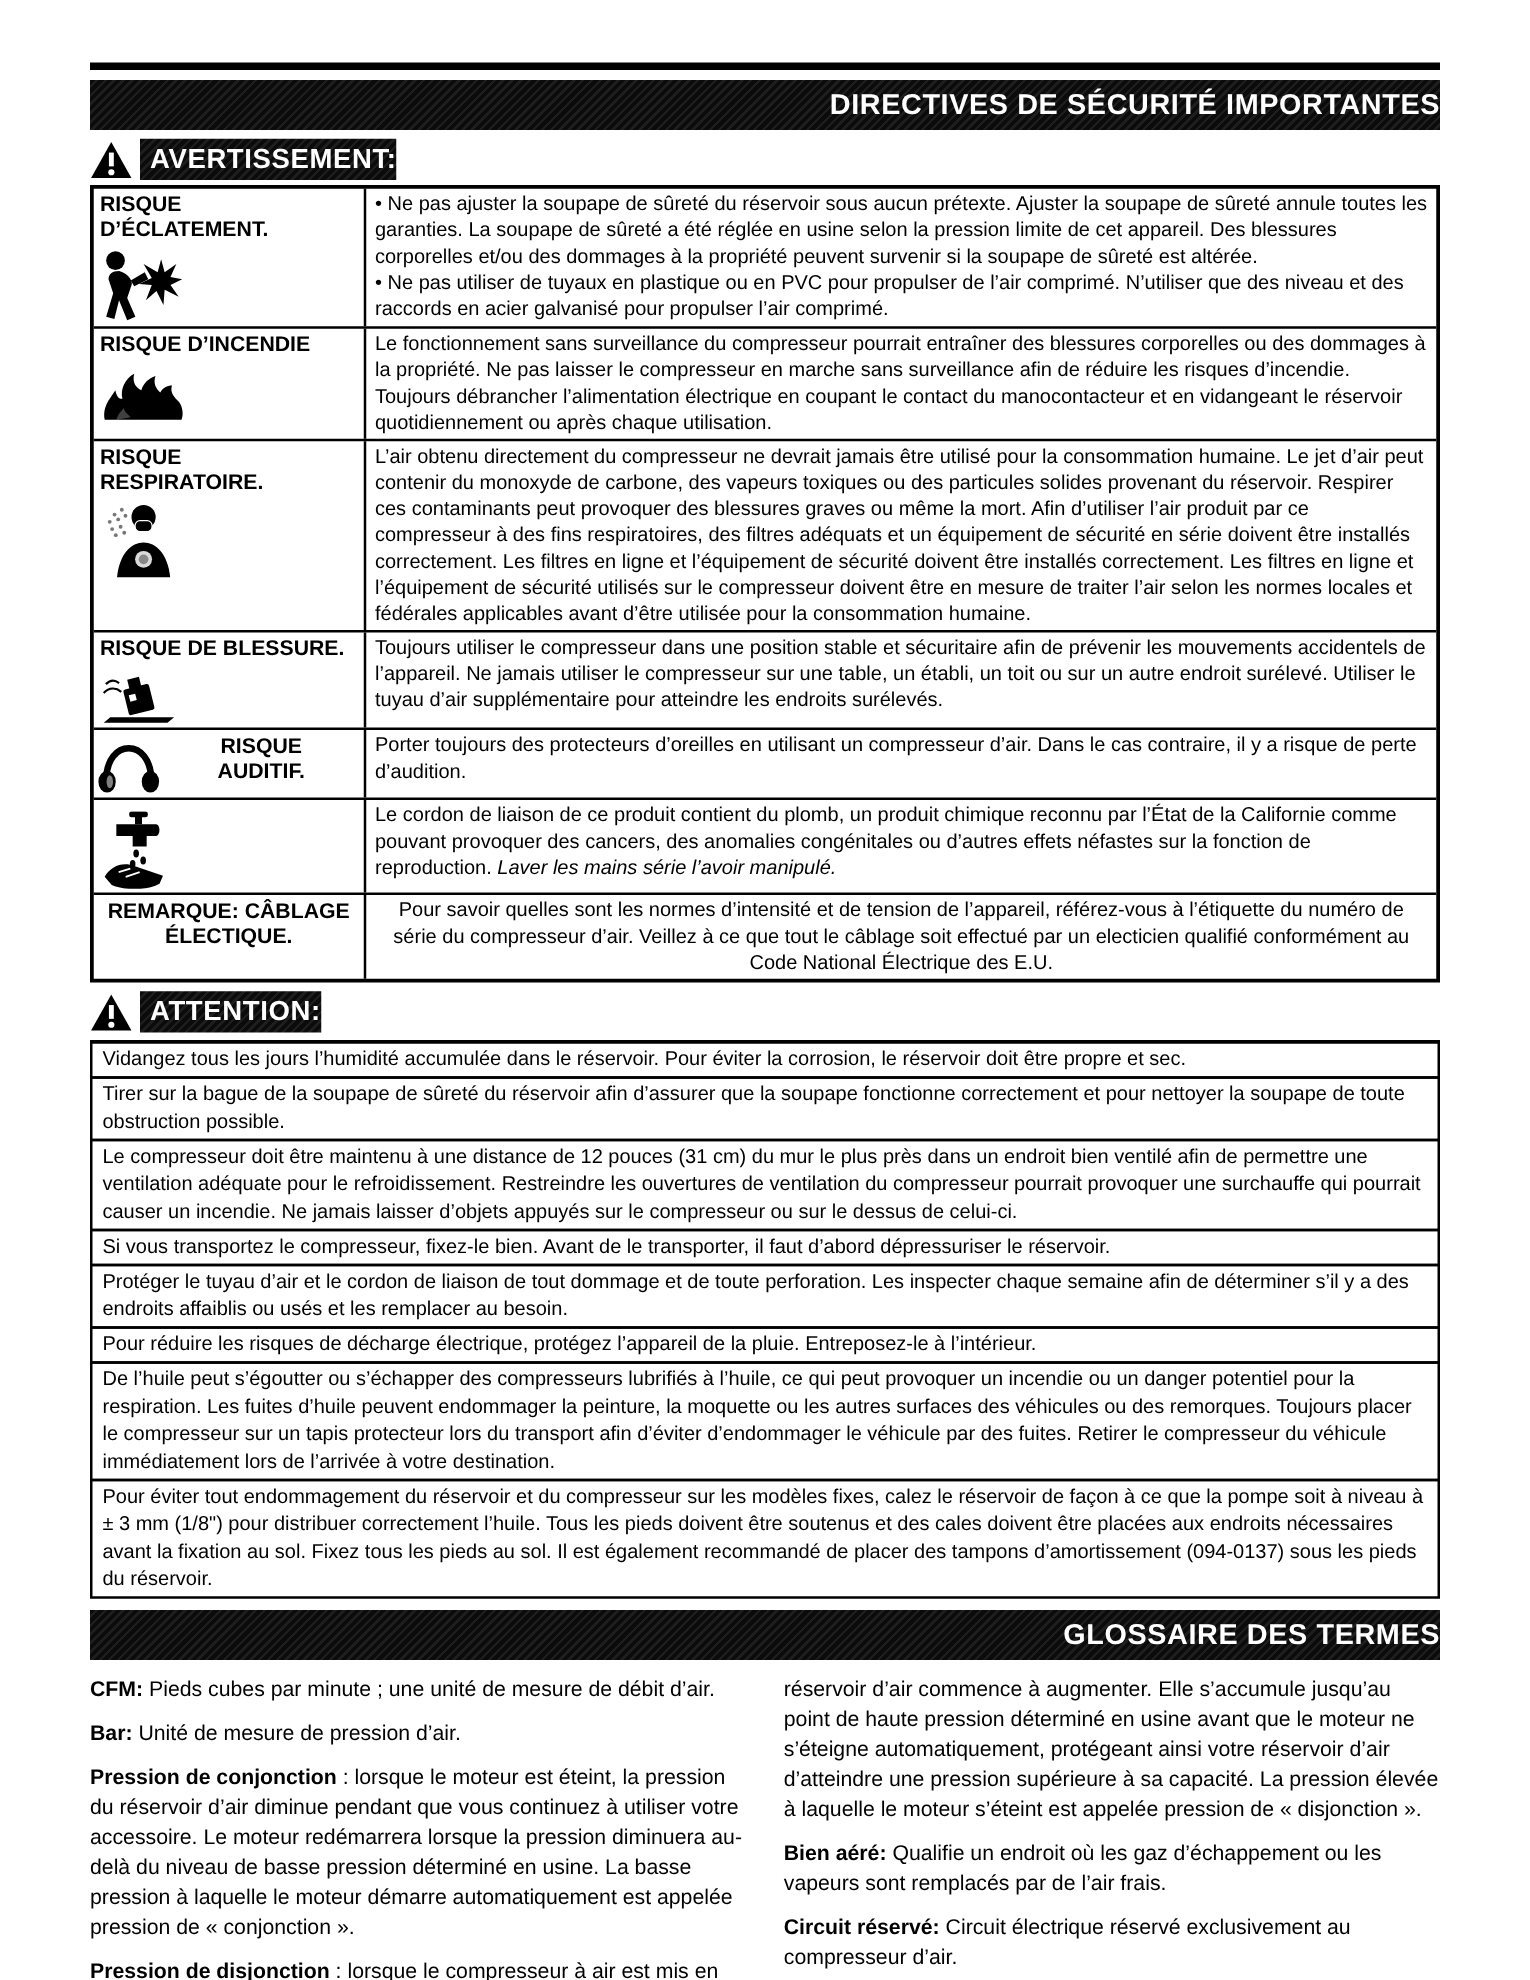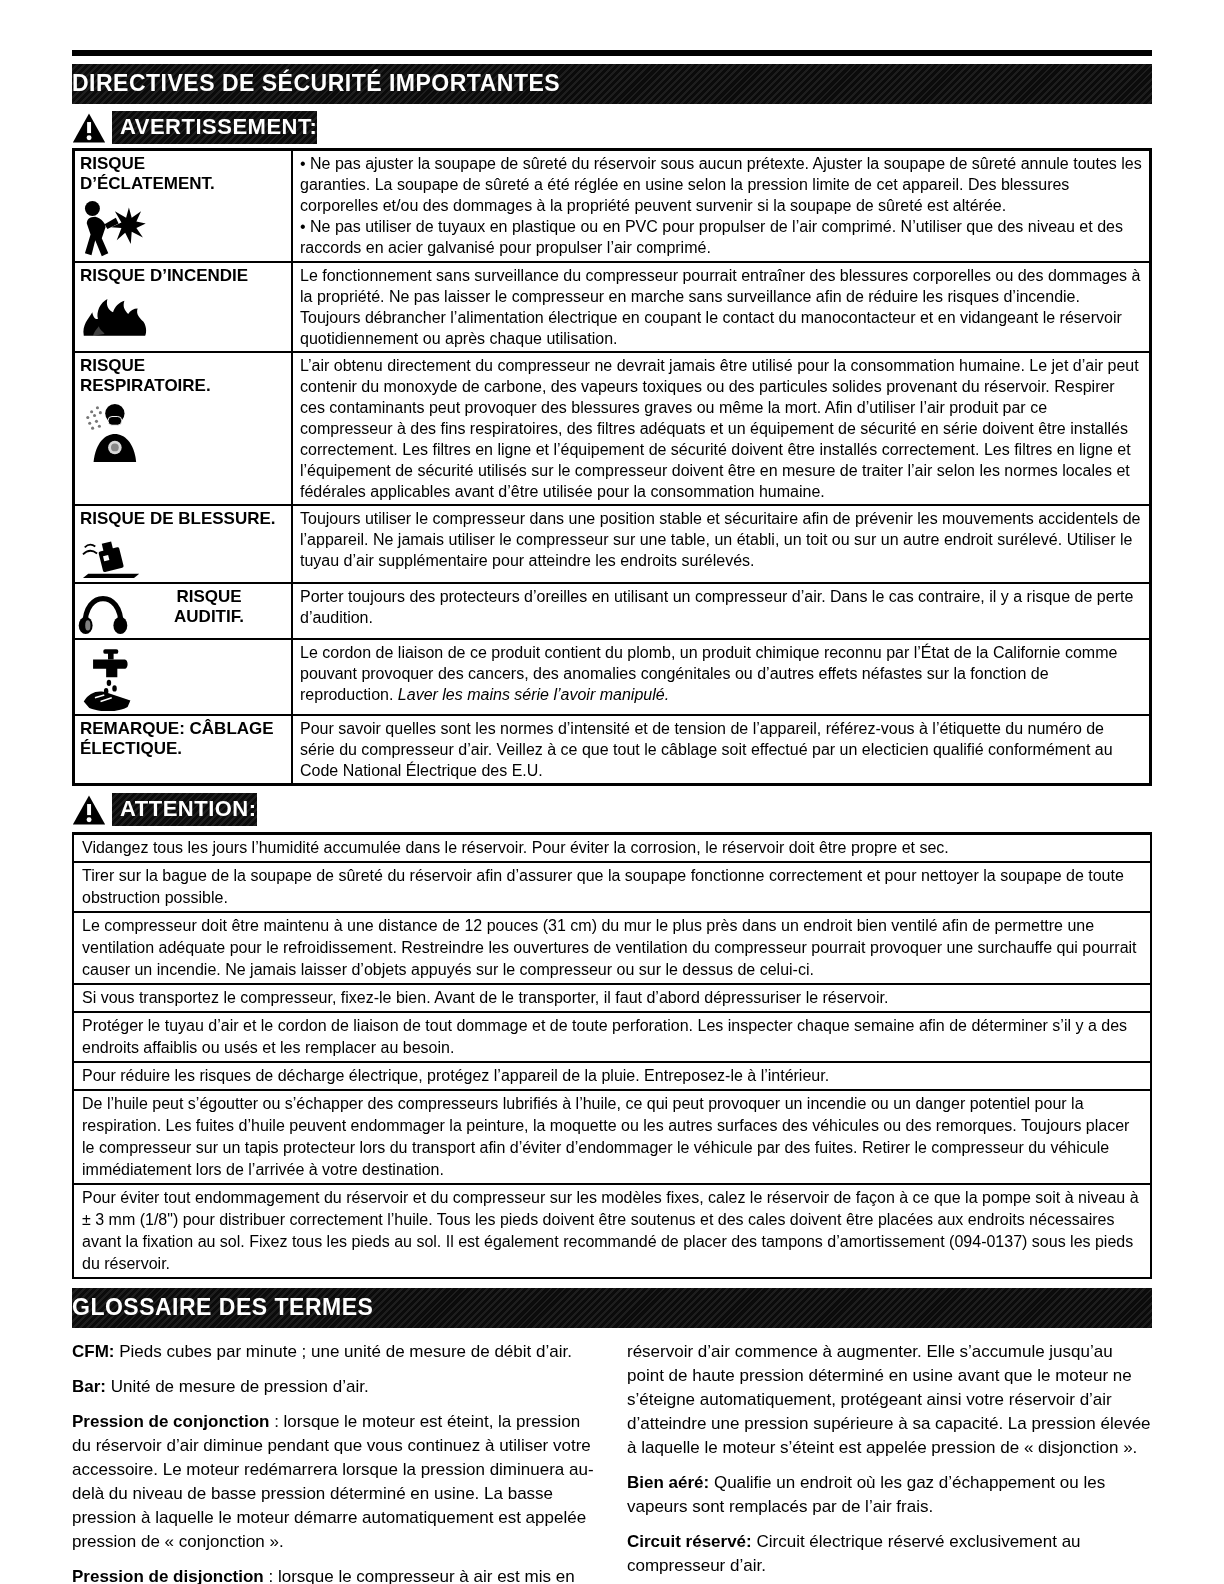--- a/index.html
+++ b/index.html
@@ -3,38 +3,38 @@
 <meta charset="utf-8">
 <style>
   * { margin:0; padding:0; box-sizing:border-box; }
   html,body { width:1224px; height:1584px; background:#fff; overflow:hidden; }
   body { font-family:"Liberation Sans", sans-serif; color:#000; }
   .page { position:relative; width:1224px; height:1584px; padding:50px 72px 0 72px; }
 
   .top-rule { height:6px; background:#000; margin-bottom:8px; }
 
   .banner { background:repeating-linear-gradient(135deg,#0b0b0b 0 3px,#1e1e1e 3px 5px);
-            color:#fff; text-align:left; font-weight:bold; font-size:23px;
+            color:#fff; text-align:right; font-weight:bold; font-size:23px;
             padding:6px 0 7px 0; letter-spacing:.5px; }
 
   .alert-row { display:flex; align-items:center; gap:6px; margin:7px 0 4px 0; }
   .alert-tri { width:34px; height:32px; flex:0 0 auto; }
   .alert-label { background:repeating-linear-gradient(135deg,#0b0b0b 0 3px,#1e1e1e 3px 5px);
                  color:#fff; font-weight:bold; font-size:22px; padding:3px 0 4px 8px; letter-spacing:.5px; }
 
   
   .hz-table { border:3px solid #000; }
   .hz-row { display:flex; border-top:2px solid #000; }
   .hz-row:first-child { border-top:none; }
   .hz-label { width:218px; flex:0 0 auto; border-right:2px solid #000; padding:3px 5px; position:relative; }
   .hz-label .lbl { font-weight:bold; font-size:17px; line-height:20px; white-space:pre-line; }
   .hz-ico { display:block; margin-top:6px; }
   .hz-text { flex:1; padding:2px 7px; font-size:16px; line-height:21px; }
   .r1 { min-height:104px; } .r2 { min-height:84px; } .r3 { min-height:140px; }
-  .r4 { min-height:64px; } .r5 { min-height:56px; } .r6 { min-height:70px; } .r7 { min-height:64px; }
+  .r4 { min-height:64px; } .r5 { min-height:56px; } .r6 { min-height:70px; } .r7 { min-height:64px;text-align:center; }
   .hz-label.center-lbl { text-align:center; }
   .hz-label.center-lbl .lbl { padding-left:52px; }
   .hz-label.center-lbl .hz-ico { position:absolute; left:2px; bottom:2px; margin:0; }
   .it { font-style:italic; }
 
   
   .cautions { margin-top:6px; }
   .caution-box { border:2px solid #000; margin-top:-2px; padding:2px 8px; font-size:16px; line-height:22px; }
   .caution-box:first-child { margin-top:0; border-width:3px 2px 2px 2px; }
 

